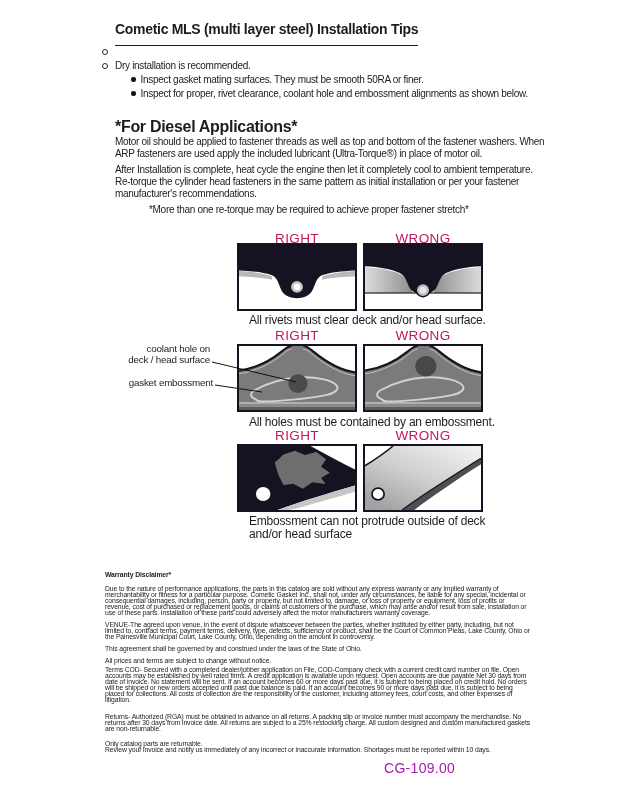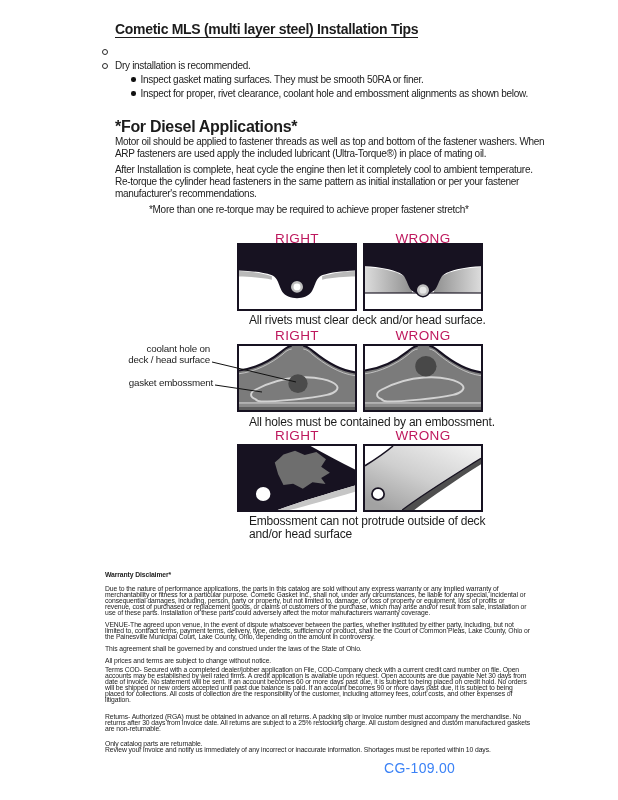--- a/index.html
+++ b/index.html
@@ -1,20 +1,20 @@
 <!DOCTYPE html>
 <html><head>
 <meta charset="utf-8">
 <style>
   html,body{margin:0;padding:0;background:#ffffff;}
   .page{position:relative;width:618px;height:800px;background:#ffffff;overflow:hidden;
         font-family:"Liberation Sans",sans-serif;color:#1c1c1c;}
 
   .title{position:absolute;left:115px;top:21px;margin:0;font-size:14px;font-weight:bold;
-         letter-spacing:-0.3px;border-bottom:1.8px solid #1c1c1c;padding-bottom:0;}
+         letter-spacing:-0.3px;border-bottom:1.8px solid #1c1c1c;padding-bottom:8px;}
 
   .bullets{position:absolute;left:102px;top:45px;font-size:10px;letter-spacing:-0.3px;}
   .bullet{height:13.8px;display:flex;align-items:center;}
   .m1{width:4px;height:4px;border:1px solid #2a2a2a;border-radius:50%;margin-right:7px;flex:none;}
   .m2{width:4.5px;height:4.5px;background:#111;border-radius:50%;margin:0 5px 0 29px;flex:none;}
 
   .diesel-heading{position:absolute;left:115px;top:118px;font-size:16px;font-weight:bold;letter-spacing:-0.3px;}
   .para{position:absolute;left:115px;width:432px;font-size:10px;line-height:12px;letter-spacing:-0.3px;}
   .p1{top:136px;}
   .p2{top:164px;}
@@ -43,21 +43,21 @@
          letter-spacing:-0.1px;color:#222;}
   .legal .lheading{font-weight:bold;margin:0 0 8.4px 0;}
   .legal p{margin:0;}
   .lp1{margin-bottom:6.5px !important;}
   .lp2{margin-bottom:6.3px !important;}
   .lp3{margin-bottom:6.1px !important;}
   .lp4{margin-bottom:3.1px !important;}
   .lp5{margin-bottom:11.5px !important;}
   .lp6{margin-bottom:8.7px !important;}
 
-  .pagenum{position:absolute;left:384px;top:760px;font-size:14px;letter-spacing:0.3px;color:#3b82f6;}
+  .pagenum{position:absolute;left:384px;top:760px;font-size:14px;letter-spacing:0.3px;color:#a21caf;}
 </style>
 </head>
 <body>
 
 <div class="page">
 
   <h1 class="title">Cometic MLS (multi layer steel) Installation Tips</h1>
 
   <div class="bullets">
     <div class="bullet">
@@ -71,21 +71,21 @@
       <span class="m2"></span>
       <span>Inspect gasket mating surfaces.  They must be smooth 50RA or finer.</span>
     </div>
     <div class="bullet sub">
       <span class="m2"></span>
       <span>Inspect for proper, rivet clearance, coolant hole and embossment alignments as shown below.</span>
     </div>
   </div>
 
   <div class="diesel-heading">*For Diesel Applications*</div>
-  <div class="para p1">Motor oil should be applied to fastener threads as well as top and bottom of the fastener washers. When ARP fasteners are used apply the included lubricant (Ultra-Torque®) in place of mating oil.</div>
+  <div class="para p1">Motor oil should be applied to fastener threads as well as top and bottom of the fastener washers. When ARP fasteners are used apply the included lubricant (Ultra-Torque®) in place of motor oil.</div>
   <div class="para p2">After Installation is complete, heat cycle the engine then let it completely cool to ambient temperature. Re-torque the cylinder head fasteners in the same pattern as initial installation or per your fastener manufacturer's recommendations.</div>
   <div class="para note">*More than one re-torque may be required to achieve proper fastener stretch*</div>
 
   <div class="row1">
     <div class="dlabel dl-r">RIGHT</div>
     <div class="dlabel dl-w">WRONG</div>
     <div class="dbox db-r">
       <svg viewBox="0 0 120 68" preserveAspectRatio="none">
         <rect width="120" height="68" fill="#ffffff"></rect>
         <path d="M0,27.5 C13,28 25,30.2 34,33.2 L34,36.8 C23,34.6 10,33.6 0,33.6 Z" fill="#b9b9b9"></path>

